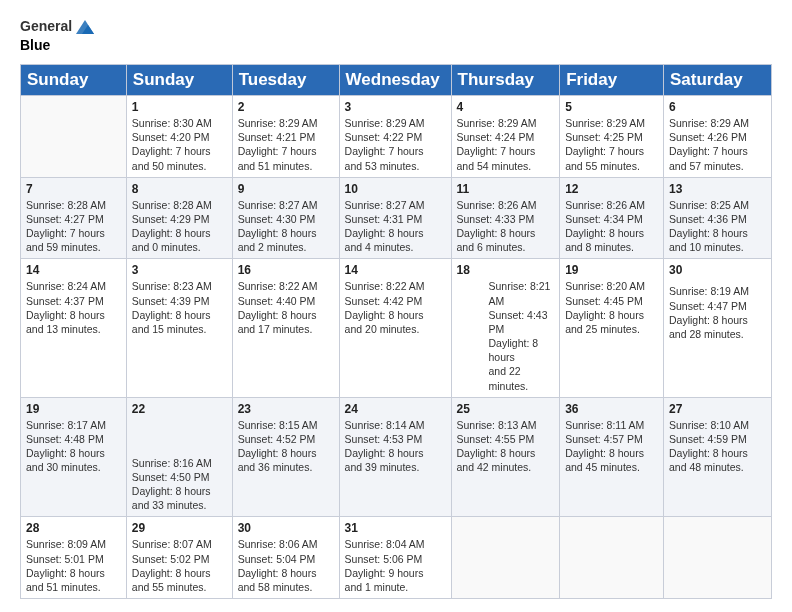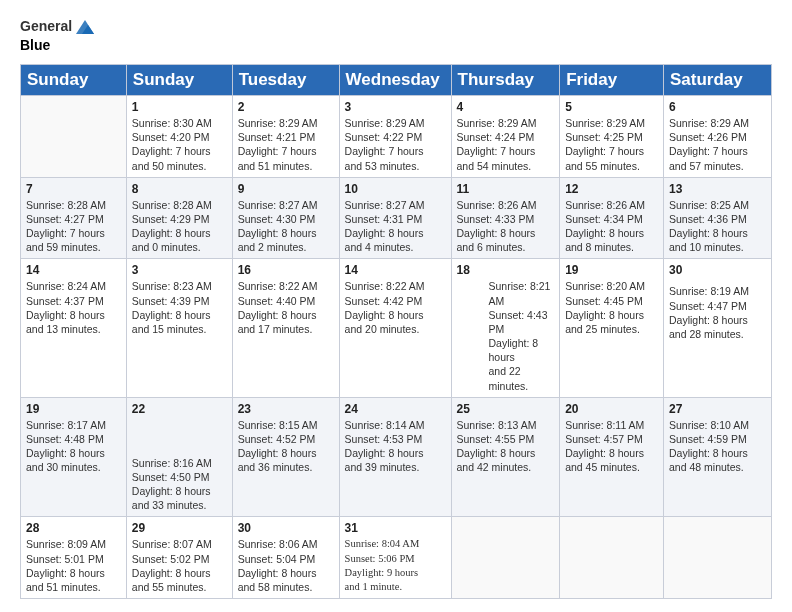--- a/index.html
+++ b/index.html
@@ -308,21 +308,21 @@
 and 39 minutes.</div>
           </td>
           <td>
             <div class="day-num">25</div>
             <div class="day-info" style="white-space: pre-line;">Sunrise: 8:13 AM
 Sunset: 4:55 PM
 Daylight: 8 hours
 and 42 minutes.</div>
           </td>
           <td>
-            <div class="day-num">20</div>
+            <div class="day-num">36</div>
             <div class="day-info" style="white-space: pre-line;">Sunrise: 8:11 AM
 Sunset: 4:57 PM
 Daylight: 8 hours
 and 45 minutes.</div>
           </td>
           <td>
             <div class="day-num">27</div>
             <div class="day-info" style="white-space: pre-line;">Sunrise: 8:10 AM
 Sunset: 4:59 PM
 Daylight: 8 hours
@@ -346,21 +346,21 @@
           </td>
           <td>
             <div class="day-num">30</div>
             <div class="day-info" style="white-space: pre-line;">Sunrise: 8:06 AM
 Sunset: 5:04 PM
 Daylight: 8 hours
 and 58 minutes.</div>
           </td>
           <td>
             <div class="day-num">31</div>
-            <div class="day-info" style="white-space: pre-line; font-family: Liberation Serif, serif;">Sunrise: 8:04 AM
+            <div class="day-info" style="white-space: pre-line;">Sunrise: 8:04 AM
 Sunset: 5:06 PM
 Daylight: 9 hours
 and 1 minute.</div>
           </td>
           <td class="empty-cell"></td>
           <td class="empty-cell"></td>
           <td class="empty-cell"></td>
         </tr>
       </tbody>
   </table>

